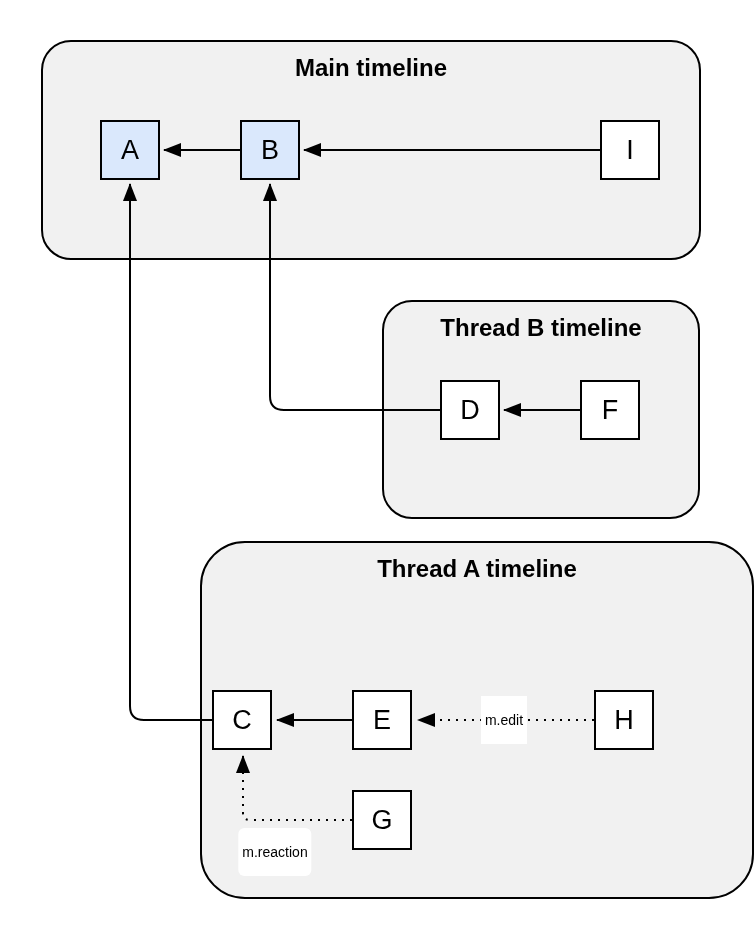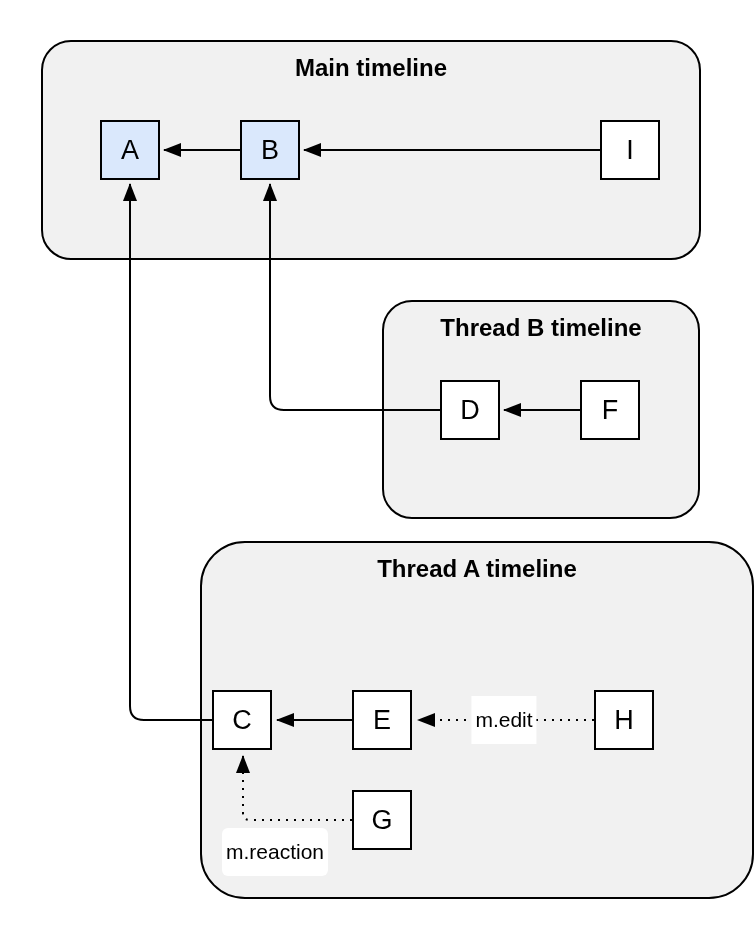--- a/index.html
+++ b/index.html
@@ -24,21 +24,21 @@
     display:flex;align-items:center;justify-content:center;
     font-size:27px;line-height:1;z-index:3;
   }
   .node.highlight{background:var(--node-highlight-fill,#dae8fc);}
   svg.edges{position:absolute;left:0;top:0;z-index:2;}
   svg.edges path.edge{stroke:var(--edge-stroke,#000);stroke-width:2;fill:none;}
   svg.edges path.dotted{stroke-dasharray:2 6;}
   .edge-label{
     position:absolute;transform:translate(-50%,-50%);
     background:var(--edge-label-bg,#fff);padding:11px 4px;
-    font-size:21px;line-height:26px;white-space:nowrap;z-index:4;
+    font-size:14px;line-height:26px;white-space:nowrap;z-index:4;
   }
 </style>
 </head>
 <body>
 
 <div class="canvas">
 
   <div class="container" style="left:41px;top:40px;width:660px;height:220px;border-radius:30px;">
     <div class="ctitle">Main timeline</div>
   </div>

